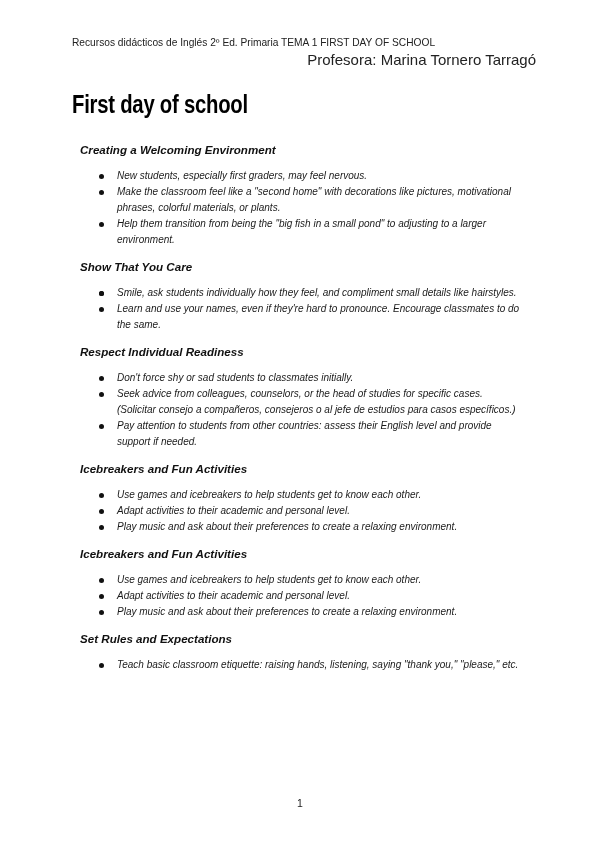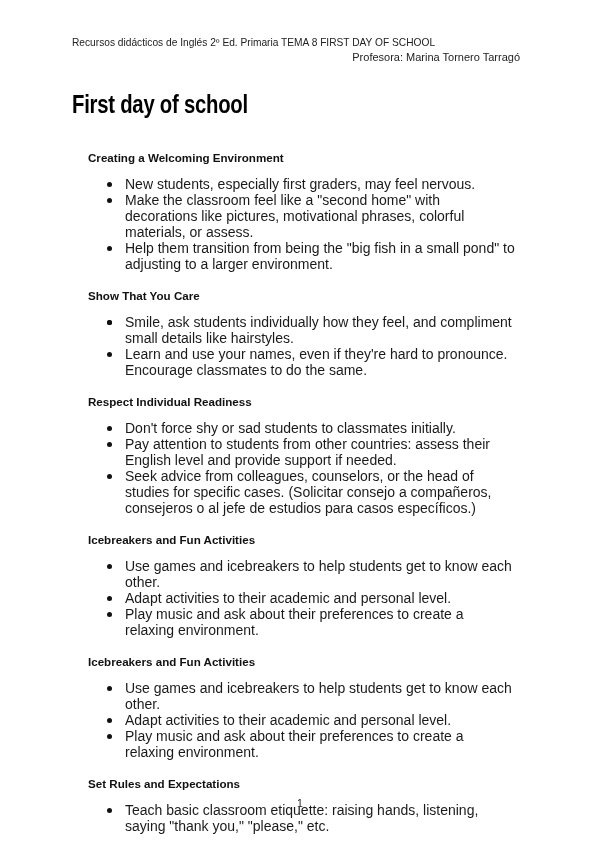--- a/index.html
+++ b/index.html
@@ -1,66 +1,66 @@
 <!DOCTYPE html>
 <html><head>
   <meta charset="utf-8">
   <style>
     html, body { margin: 0; padding: 0; background: #ffffff; }
     body { width: 600px; height: 848px; position: relative; overflow: hidden;
            font-family: "Liberation Sans", sans-serif; color: #111; }
     .header-line1 { position: absolute; left: 72px; top: 37px; font-size: 10.2px; color: #222; white-space: nowrap; }
-    .header-line2 { position: absolute; right: 80px; top: 51px; font-size: 11px; color: #222; white-space: nowrap; }
+    .header-line2 { position: absolute; right: 64px; top: 51px; font-size: 15px; color: #222; white-space: nowrap; }
     .title { position: absolute; left: 72px; top: 72px; font-family: "Liberation Sans", sans-serif;
              font-weight: bold; font-size: 26px; line-height: 30px; color: #000;
              transform: scaleX(0.78); transform-origin: left top; white-space: nowrap; letter-spacing: -0.3px; }
     .content { position: absolute; left: 72px; top: 134px; width: 460px; }
-    .section { margin: 16px; }
+    .section { margin: 8px; font-style: italic; }
     .section-heading { font-weight: bold; font-size: 11.6px; line-height: 16px; margin: 0 0 10px 0; color: #111; }
     ul.bullets { list-style: none; margin: 0 0 11px 0; padding: 0; }
-    ul.bullets li { position: relative; padding-left: 37px; font-size: 14px; line-height: 16px; color: #1a1a1a; }
+    ul.bullets li { position: relative; padding-left: 37px; font-size: 10px; line-height: 16px; color: #1a1a1a; }
     ul.bullets li .dot { position: absolute; left: 19px; top: 6px; width: 5px; height: 5px; border-radius: 50%; background: #111; }
     .page-number { position: absolute; left: 0; width: 600px; top: 797px; text-align: center; font-size: 10.5px; color: #222; }
   </style>
 </head>
 <body>
 
 <div>
-  <div class="header-line1">Recursos didácticos de Inglés  2º Ed. Primaria TEMA 8  FIRST DAY OF SCHOOL</div>
+  <div class="header-line1">Recursos didácticos de Inglés  2º Ed. Primaria TEMA 1  FIRST DAY OF SCHOOL</div>
   <div class="header-line2">Profesora: Marina Tornero Tarragó</div>
 </div>
 
 <h1 class="title">First day of school</h1>
 
 <div class="content">
 
   <div class="section">
     <div class="section-heading">Creating a Welcoming Environment</div>
     <ul class="bullets">
       <li><span class="dot"></span><span>New students, especially first graders, may feel nervous.</span></li>
-      <li><span class="dot"></span><span>Make the classroom feel like a "second home" with decorations like pictures, motivational phrases, colorful materials, or assess.</span></li>
+      <li><span class="dot"></span><span>Make the classroom feel like a "second home" with decorations like pictures, motivational phrases, colorful materials, or plants.</span></li>
       <li><span class="dot"></span><span> Help them transition from being the "big fish in a small pond" to adjusting to a larger environment.</span></li>
     </ul>
   </div>
 
   <div class="section">
     <div class="section-heading">Show That You Care</div>
     <ul class="bullets">
       <li><span class="dot"></span></li>
       <li><span class="dot"></span><span>Smile, ask students individually how they feel, and compliment small details like hairstyles.</span></li>
       <li><span class="dot"></span><span>Learn and use your names, even if they're hard to pronounce. Encourage classmates to do the same.</span></li>
     </ul>
   </div>
 
   <div class="section">
     <div class="section-heading">Respect Individual Readiness</div>
     <ul class="bullets">
       <li><span class="dot"></span><span>Don't force shy or sad students to classmates initially.</span></li>
+      <li><span class="dot"></span><span>Seek advice from colleagues, counselors, or the head of studies for specific cases. (Solicitar consejo a compañeros, consejeros o al jefe de estudios para casos específicos.)</span></li>
       <li><span class="dot"></span><span>Pay attention to students from other countries: assess their English level and provide support if needed.</span></li>
-      <li><span class="dot"></span><span>Seek advice from colleagues, counselors, or the head of studies for specific cases. (Solicitar consejo a compañeros, consejeros o al jefe de estudios para casos específicos.)</span></li>
     </ul>
   </div>
 
   <div class="section">
     <div class="section-heading">Icebreakers and Fun Activities</div>
     <ul class="bullets">
       <li><span class="dot"></span><span>Use games and icebreakers to help students get to know each other.</span></li>
       <li><span class="dot"></span><span>Adapt activities to their academic and personal level.</span></li>
       <li><span class="dot"></span><span>Play music and ask about their preferences to create a relaxing environment.</span></li>
     </ul>

